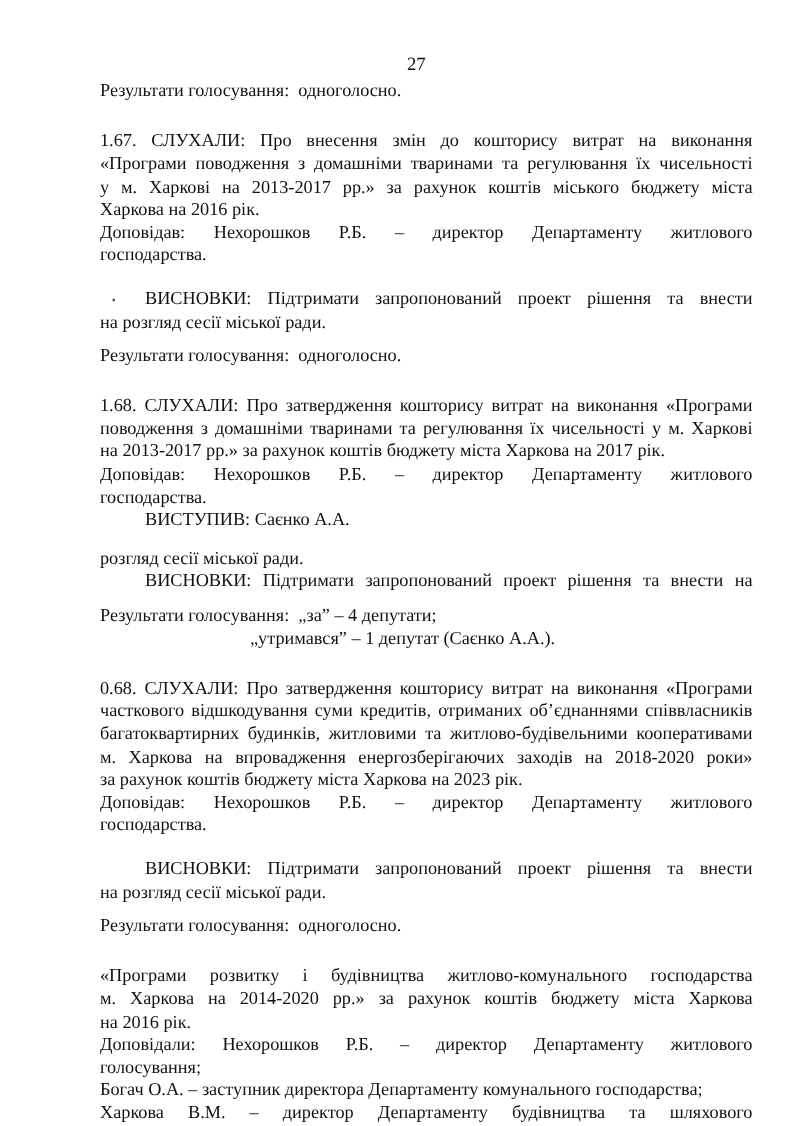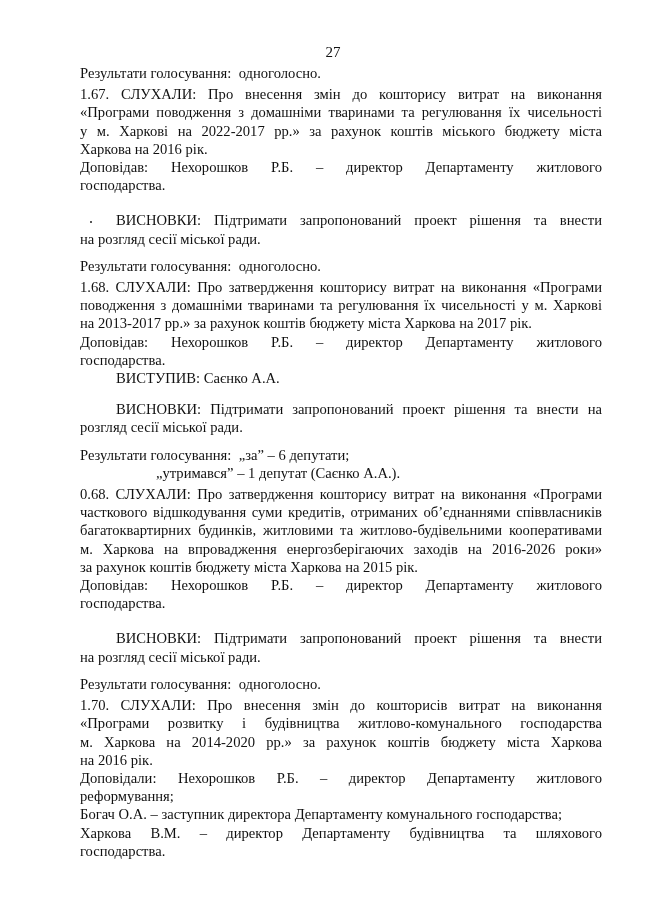--- a/index.html
+++ b/index.html
@@ -40,29 +40,29 @@
       line-height: 18.2px;
     }
     .p {
       margin: 0;
       text-align: justify;
       text-align-last: left;
     }
     .it { }
     .indent { text-indent: 36px; }
     .gap-s { margin-top: 9px; }
-    .gap-l { margin-top: 3px; }
+    .gap-l { margin-top: 22px; }
     .line {
       display: block;
       text-align: justify;
       text-align-last: justify;
     }
     .line.last { text-align-last: left; }
     .vote-second {
-      margin-left: 76px;
+      margin-left: 120px;
     }
     .dot {
       display: inline-block;
       width: 2px; height: 2px;
       background: #555;
       margin-right: 8px;
       vertical-align: middle;
     }
   </style>
 </head>
@@ -74,21 +74,21 @@
 
   <div class="content">
 
     <div class="p it">
       <span>Результати голосування:</span>&nbsp;&nbsp;<span>одноголосно.</span>
     </div>
 
     <div class="p gap-l">
       <span class="line">1.67. СЛУХАЛИ: Про внесення змін до кошторису витрат на виконання</span>
       <span class="line">«Програми поводження з домашніми тваринами та регулювання їх чисельності</span>
-      <span class="line">у м. Харкові на 2022-2017 рр.» за рахунок коштів міського бюджету міста</span>
+      <span class="line">у м. Харкові на 2013-2017 рр.» за рахунок коштів міського бюджету міста</span>
       <span class="line last">Харкова на 2016 рік.</span>
     </div>
     <div class="p it">
       <span class="line">Доповідав: Нехорошков Р.Б. – директор Департаменту житлового</span>
       <span class="line last">господарства.</span>
     </div>
     <div class="p" style="margin-top:17px;">
       <span class="line" style="padding-left:10px;"><span class="dot"></span><span style="margin-left:16px;">ВИСНОВКИ: Підтримати запропонований проект рішення та внести</span></span>
       <span class="line last">на розгляд сесії міської ради.</span>
     </div>
@@ -100,59 +100,58 @@
       <span class="line">1.68. СЛУХАЛИ: Про затвердження кошторису витрат на виконання «Програми</span>
       <span class="line">поводження з домашніми тваринами та регулювання їх чисельності у м. Харкові</span>
       <span class="line last">на 2013-2017 рр.» за рахунок коштів бюджету міста Харкова на 2017 рік.</span>
     </div>
     <div class="p it">
       <span class="line">Доповідав: Нехорошков Р.Б. – директор Департаменту житлового</span>
       <span class="line last">господарства.</span>
     </div>
     <div class="p indent" style="margin-top:0;">ВИСТУПИВ: Саєнко А.А.</div>
     <div class="p" style="margin-top:13px;">
+      <span class="line last">розгляд сесії міської ради.</span>
       <span class="line" style="padding-left:36px;">ВИСНОВКИ: Підтримати запропонований проект рішення та внести на</span>
-      <span class="line last">розгляд сесії міської ради.</span>
     </div>
     <div class="p it gap-s">
       <div>
-        <span>Результати голосування:</span>&nbsp;&nbsp;<span>„за” – 6 депутати;</span>
+        <span>Результати голосування:</span>&nbsp;&nbsp;<span>„за” – 4 депутати;</span>
       </div>
       <div class="vote-second">
         <span>„утримався” – 1 депутат (Саєнко А.А.).</span>
       </div>
     </div>
 
     <div class="p gap-l">
       <span class="line">0.68. СЛУХАЛИ: Про затвердження кошторису витрат на виконання «Програми</span>
       <span class="line">часткового відшкодування суми кредитів, отриманих об’єднаннями співвласників</span>
       <span class="line">багатоквартирних будинків, житловими та житлово-будівельними кооперативами</span>
-      <span class="line">м. Харкова на впровадження енергозберігаючих заходів на 2016-2026 роки»</span>
-      <span class="line last">за рахунок коштів бюджету міста Харкова на 2015 рік.</span>
+      <span class="line">м. Харкова на впровадження енергозберігаючих заходів на 2018-2020 роки»</span>
+      <span class="line last">за рахунок коштів бюджету міста Харкова на 2023 рік.</span>
     </div>
     <div class="p it">
       <span class="line">Доповідав: Нехорошков Р.Б. – директор Департаменту житлового</span>
       <span class="line last">господарства.</span>
     </div>
     <div class="p" style="margin-top:17px;">
       <span class="line" style="padding-left:36px;">ВИСНОВКИ: Підтримати запропонований проект рішення та внести</span>
       <span class="line last">на розгляд сесії міської ради.</span>
     </div>
     <div class="p it gap-s">
       <span>Результати голосування:</span>&nbsp;&nbsp;<span>одноголосно.</span>
     </div>
 
     <div class="p gap-l">
-      <span class="line">1.70. СЛУХАЛИ: Про внесення змін до кошторисів витрат на виконання</span>
       <span class="line">«Програми розвитку і будівництва житлово-комунального господарства</span>
       <span class="line">м. Харкова на 2014-2020 рр.» за рахунок коштів бюджету міста Харкова</span>
       <span class="line last">на 2016 рік.</span>
     </div>
     <div class="p it">
       <span class="line">Доповідали: Нехорошков Р.Б. – директор Департаменту житлового</span>
-      <span class="line last">реформування;</span>
+      <span class="line last">голосування;</span>
       <span class="line last">Богач О.А. – заступник директора Департаменту комунального господарства;</span>
       <span class="line">Харкова В.М. – директор Департаменту будівництва та шляхового</span>
       <span class="line last">господарства.</span>
     </div>
 
   </div>
 </div>
 
 </body></html>

